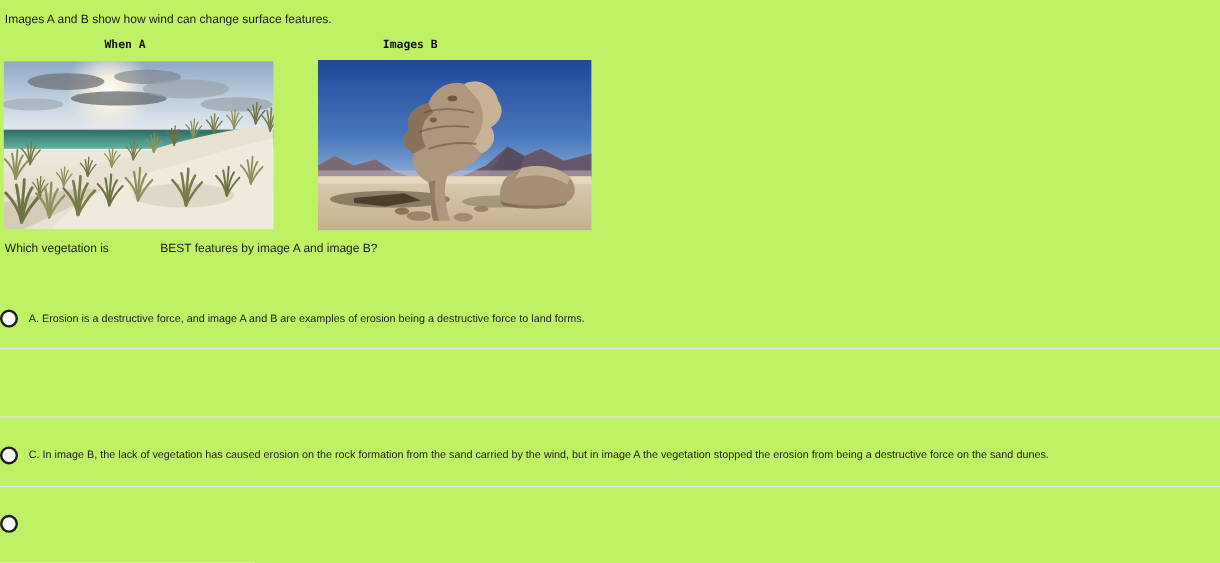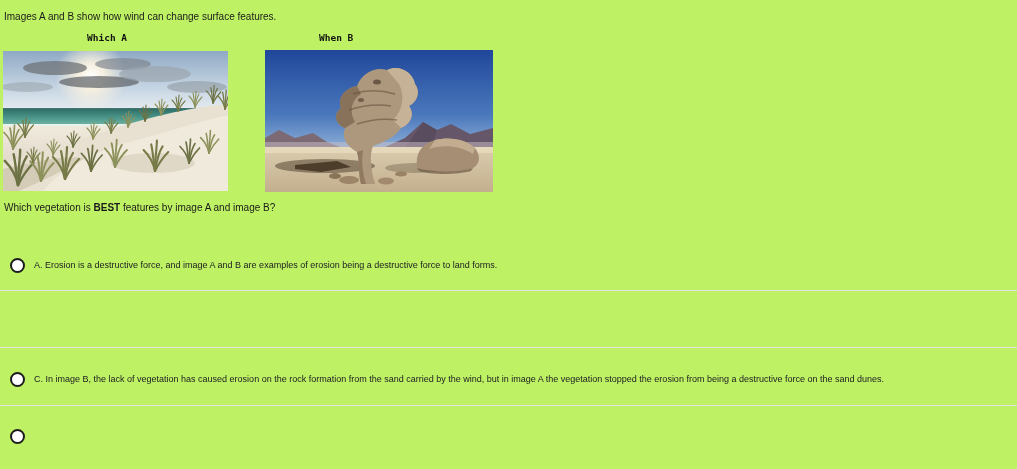--- a/index.html
+++ b/index.html
@@ -28,25 +28,25 @@
   }
   .img-label.a{left:87px;}
   .img-label.b{left:319px;}
   .photo{position:absolute;display:block;}
   .photo.a{left:3px;top:51px;width:225px;height:140px;}
   .photo.b{left:265px;top:50px;width:228px;height:142px;}
   .question{
     position:absolute;left:4px;top:202px;
     font-size:10px;line-height:12px;color:#1a1a1a;
   }
-  .question b{font-weight:700;}
+  .question b{font-weight:400;margin-left:40px;}
   .option-row{
     position:absolute;left:0;width:1017px;height:30px;
     display:flex;align-items:center;box-sizing:border-box;
-    padding-left:10px;cursor:pointer;background:transparent;
+    cursor:pointer;background:transparent;
   }
   .option-row.r0{top:250px;}
   .option-row.r1{top:307px;}
   .option-row.r2{top:364px;}
   .option-row.r3{top:421px;}
   .radio{
     width:15px;height:15px;box-sizing:border-box;flex:0 0 auto;
     border:2px solid var(--radio-border);border-radius:50%;
     position:relative;background:#fff;
   }
@@ -67,22 +67,22 @@
   .divider.d1{top:347px;}
   .divider.d2{top:405px;}
 </style>
 </head>
 <body>
 
 <div class="page">
 
   <div class="intro">Images A and B show how wind can change surface features.</div>
 
-  <div class="img-label a">Which A</div>
-  <div class="img-label b">When B</div>
+  <div class="img-label a">When A</div>
+  <div class="img-label b">Images B</div>
 
   <svg class="photo a" viewBox="0 0 225 140" preserveAspectRatio="none" aria-hidden="true">
     <defs>
       <linearGradient id="skyA" x1="0" y1="0" x2="0" y2="1">
         <stop offset="0" stop-color="#8fa9c4"></stop>
         <stop offset="0.55" stop-color="#c2d2e1"></stop>
         <stop offset="1" stop-color="#e9eef2"></stop>
       </linearGradient>
       <radialGradient id="sunA" cx="0.5" cy="0.5" r="0.5">
         <stop offset="0" stop-color="#ffffff"></stop>

